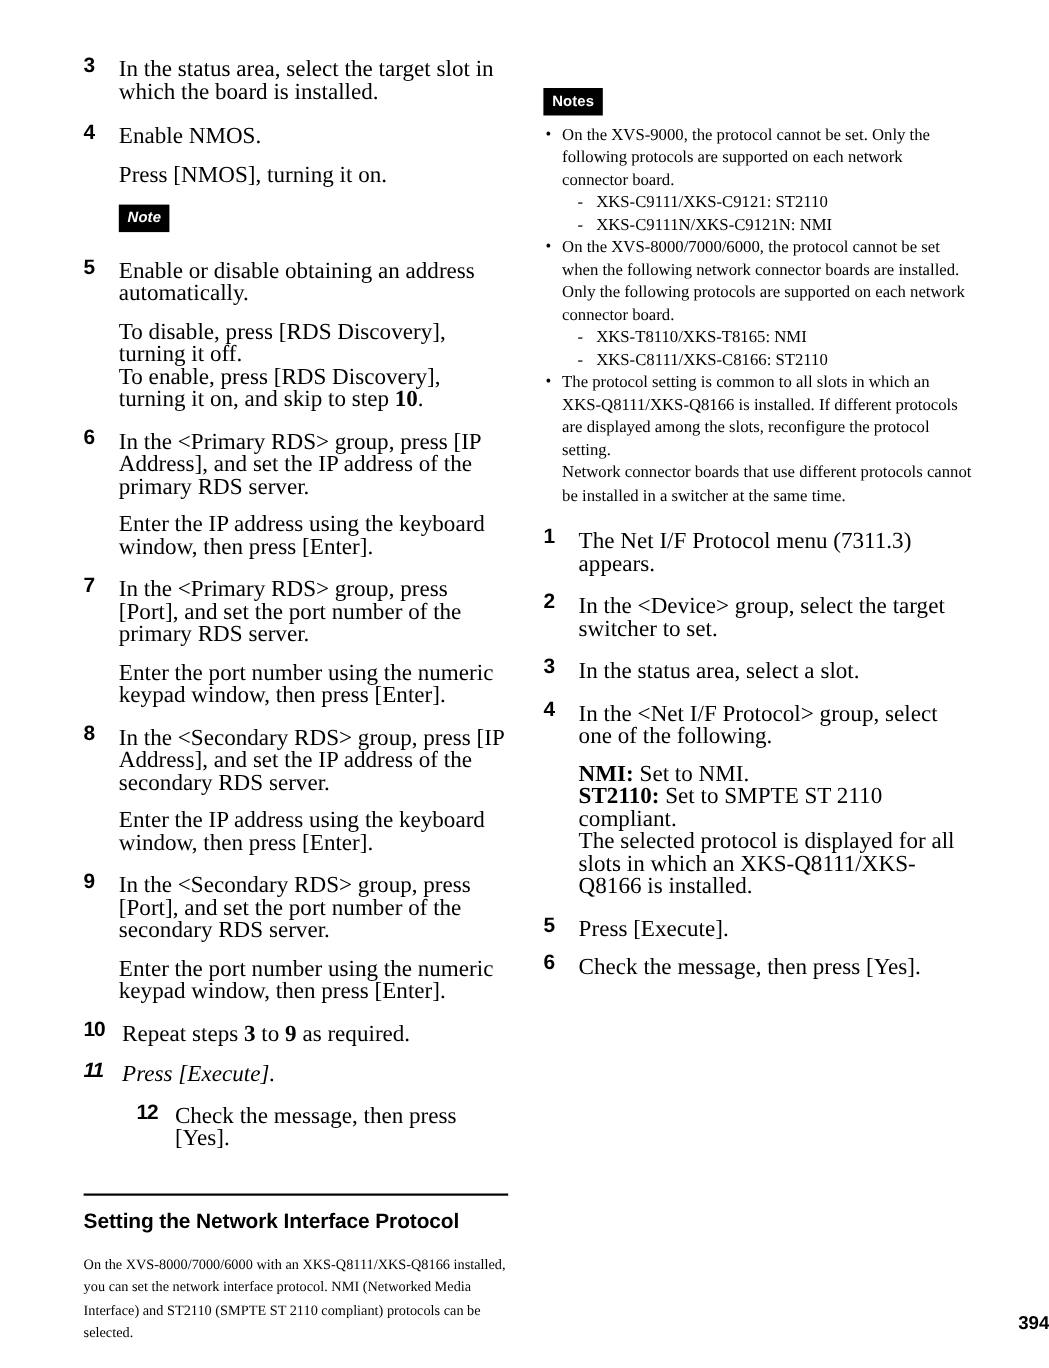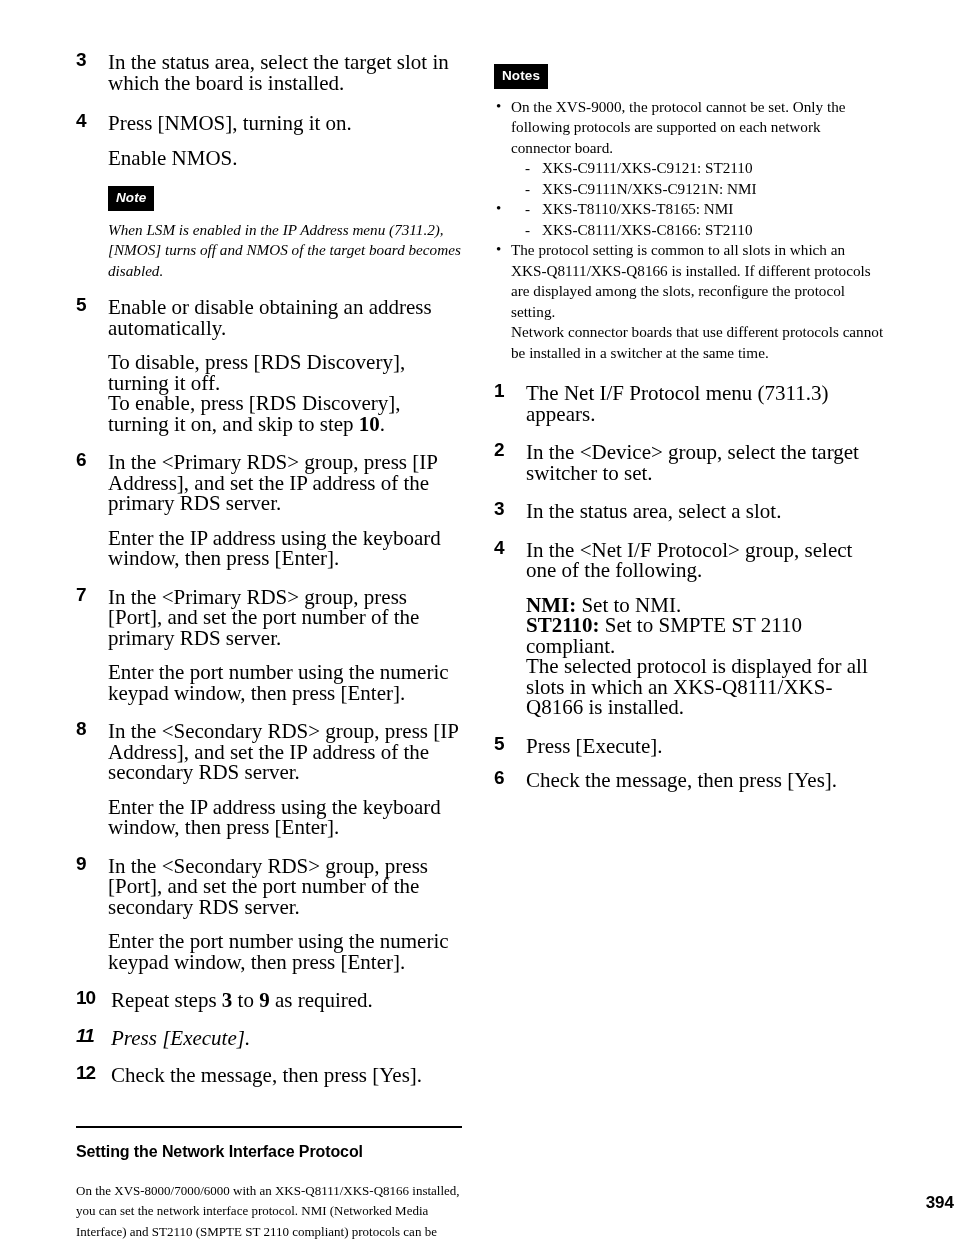--- a/index.html
+++ b/index.html
@@ -133,21 +133,21 @@
   
   .section-rule {
     border: 0;
     border-top: 2.2px solid #000;
     margin: 0 0 11px 0;
     width: 386px;
   }
   .section-title {
     font-family: "Liberation Sans", sans-serif;
     font-weight: bold;
-    font-size: 16px;
+    font-size: 19px;
     line-height: 26px;
     margin: 0 0 16px 0;
     letter-spacing: -0.1px;
   }
 
   .section-wrap { margin-top: 40px; }
 
   
   .page-number {
     position: absolute;
@@ -173,28 +173,27 @@
     <div class="step">
       <span class="num">3</span>
       <div class="body">
         <p>In the status area, select the target slot in which the board is installed.</p>
       </div>
     </div>
 
     <div class="step" style="margin-top:20px;">
       <span class="num">4</span>
       <div class="body">
+        <p>Enable NMOS.</p>
         <p>Press [NMOS], turning it on.</p>
-        <p>Enable NMOS.</p>
       </div>
     </div>
 
     <div class="note-block">
       <div class="badge">Note</div>
-      <div class="note-text">When LSM is enabled in the IP Address menu (7311.2), [NMOS] turns off and NMOS of the target board becomes disabled.</div>
     </div>
 
     <div class="step" style="margin-top:2px;">
       <span class="num">5</span>
       <div class="body">
         <p>Enable or disable obtaining an address automatically.</p>
         <p>
           <span>To disable, press [RDS Discovery], turning it off.</span><br>
           <span>To enable, press [RDS Discovery], turning it on, and skip to step </span><b>10</b><span>.</span>
         </p>
@@ -240,52 +239,53 @@
       </div>
     </div>
 
     <div class="step wide" style="margin-top:17px;font-style:italic;">
       <span class="num wide">11</span>
       <div class="body">
         <p>Press [Execute].</p>
       </div>
     </div>
 
-    <div class="step wide" style="margin-top:17px;">
+    <div class="step wide" style="margin-top:17px;margin-left:48px;">
       <span class="num wide">12</span>
       <div class="body">
         <p>Check the message, then press [Yes].</p>
       </div>
     </div>
 
     <div class="section-wrap">
       <hr class="section-rule">
       <h2 class="section-title">Setting the Network Interface Protocol</h2>
       <p class="para">On the XVS-8000/7000/6000 with an XKS-Q8111/XKS-Q8166 installed, you can set the network interface protocol. NMI (Networked Media Interface) and ST2110 (SMPTE ST 2110 compliant) protocols can be selected.</p>
     </div>
 
   </div>
 
-  <div class="col col-right" style="top:64px;">
+  <div class="col col-right" style="top:80px;">
 
     <div class="notes-block">
       <div class="badge">Notes</div>
 
       <ul class="bullets">
         <li>
           <span class="dot">•</span>
           <span>On the XVS-9000, the protocol cannot be set. Only the following protocols are supported on each network connector board.</span>
           <ul class="dashes">
             <li><span class="dash">-</span><span>XKS-C9111/XKS-C9121: ST2110</span></li>
             <li><span class="dash">-</span><span>XKS-C9111N/XKS-C9121N: NMI</span></li>
           </ul>
         </li>
 
         <li>
           <span class="dot">•</span>
+          <span>On the XVS-8000/7000/6000, the protocol cannot be set when the following network connector boards are installed. Only the following protocols are supported on each network connector board.</span>
           <ul class="dashes">
             <li><span class="dash">-</span><span>XKS-T8110/XKS-T8165: NMI</span></li>
             <li><span class="dash">-</span><span>XKS-C8111/XKS-C8166: ST2110</span></li>
           </ul>
         </li>
 
         <li>
           <span class="dot">•</span>
           <span>The protocol setting is common to all slots in which an XKS-Q8111/XKS-Q8166 is installed. If different protocols are displayed among the slots, reconfigure the protocol setting.</span>
           <div>Network connector boards that use different protocols cannot be installed in a switcher at the same time.</div>

